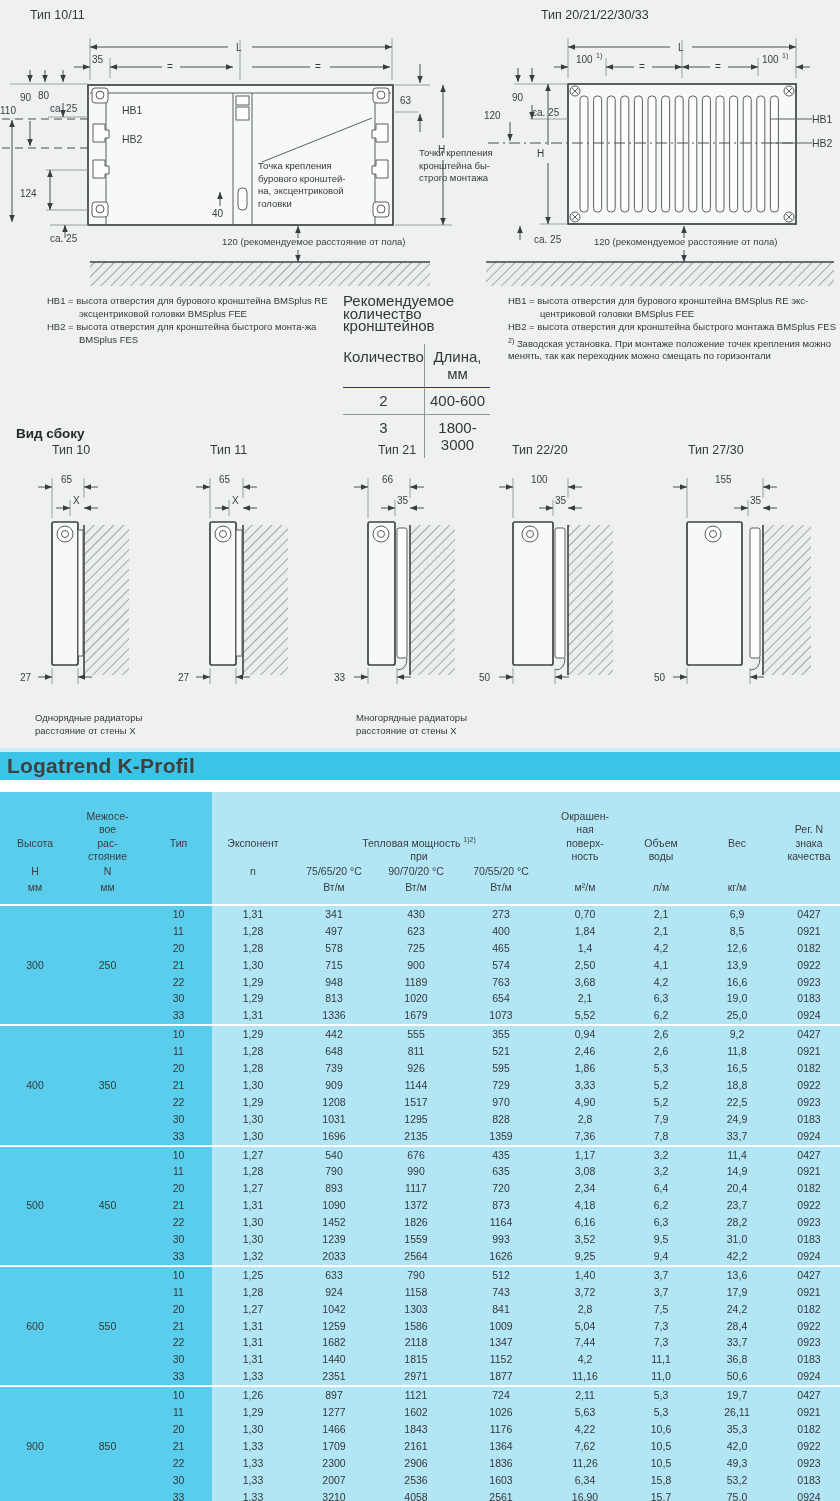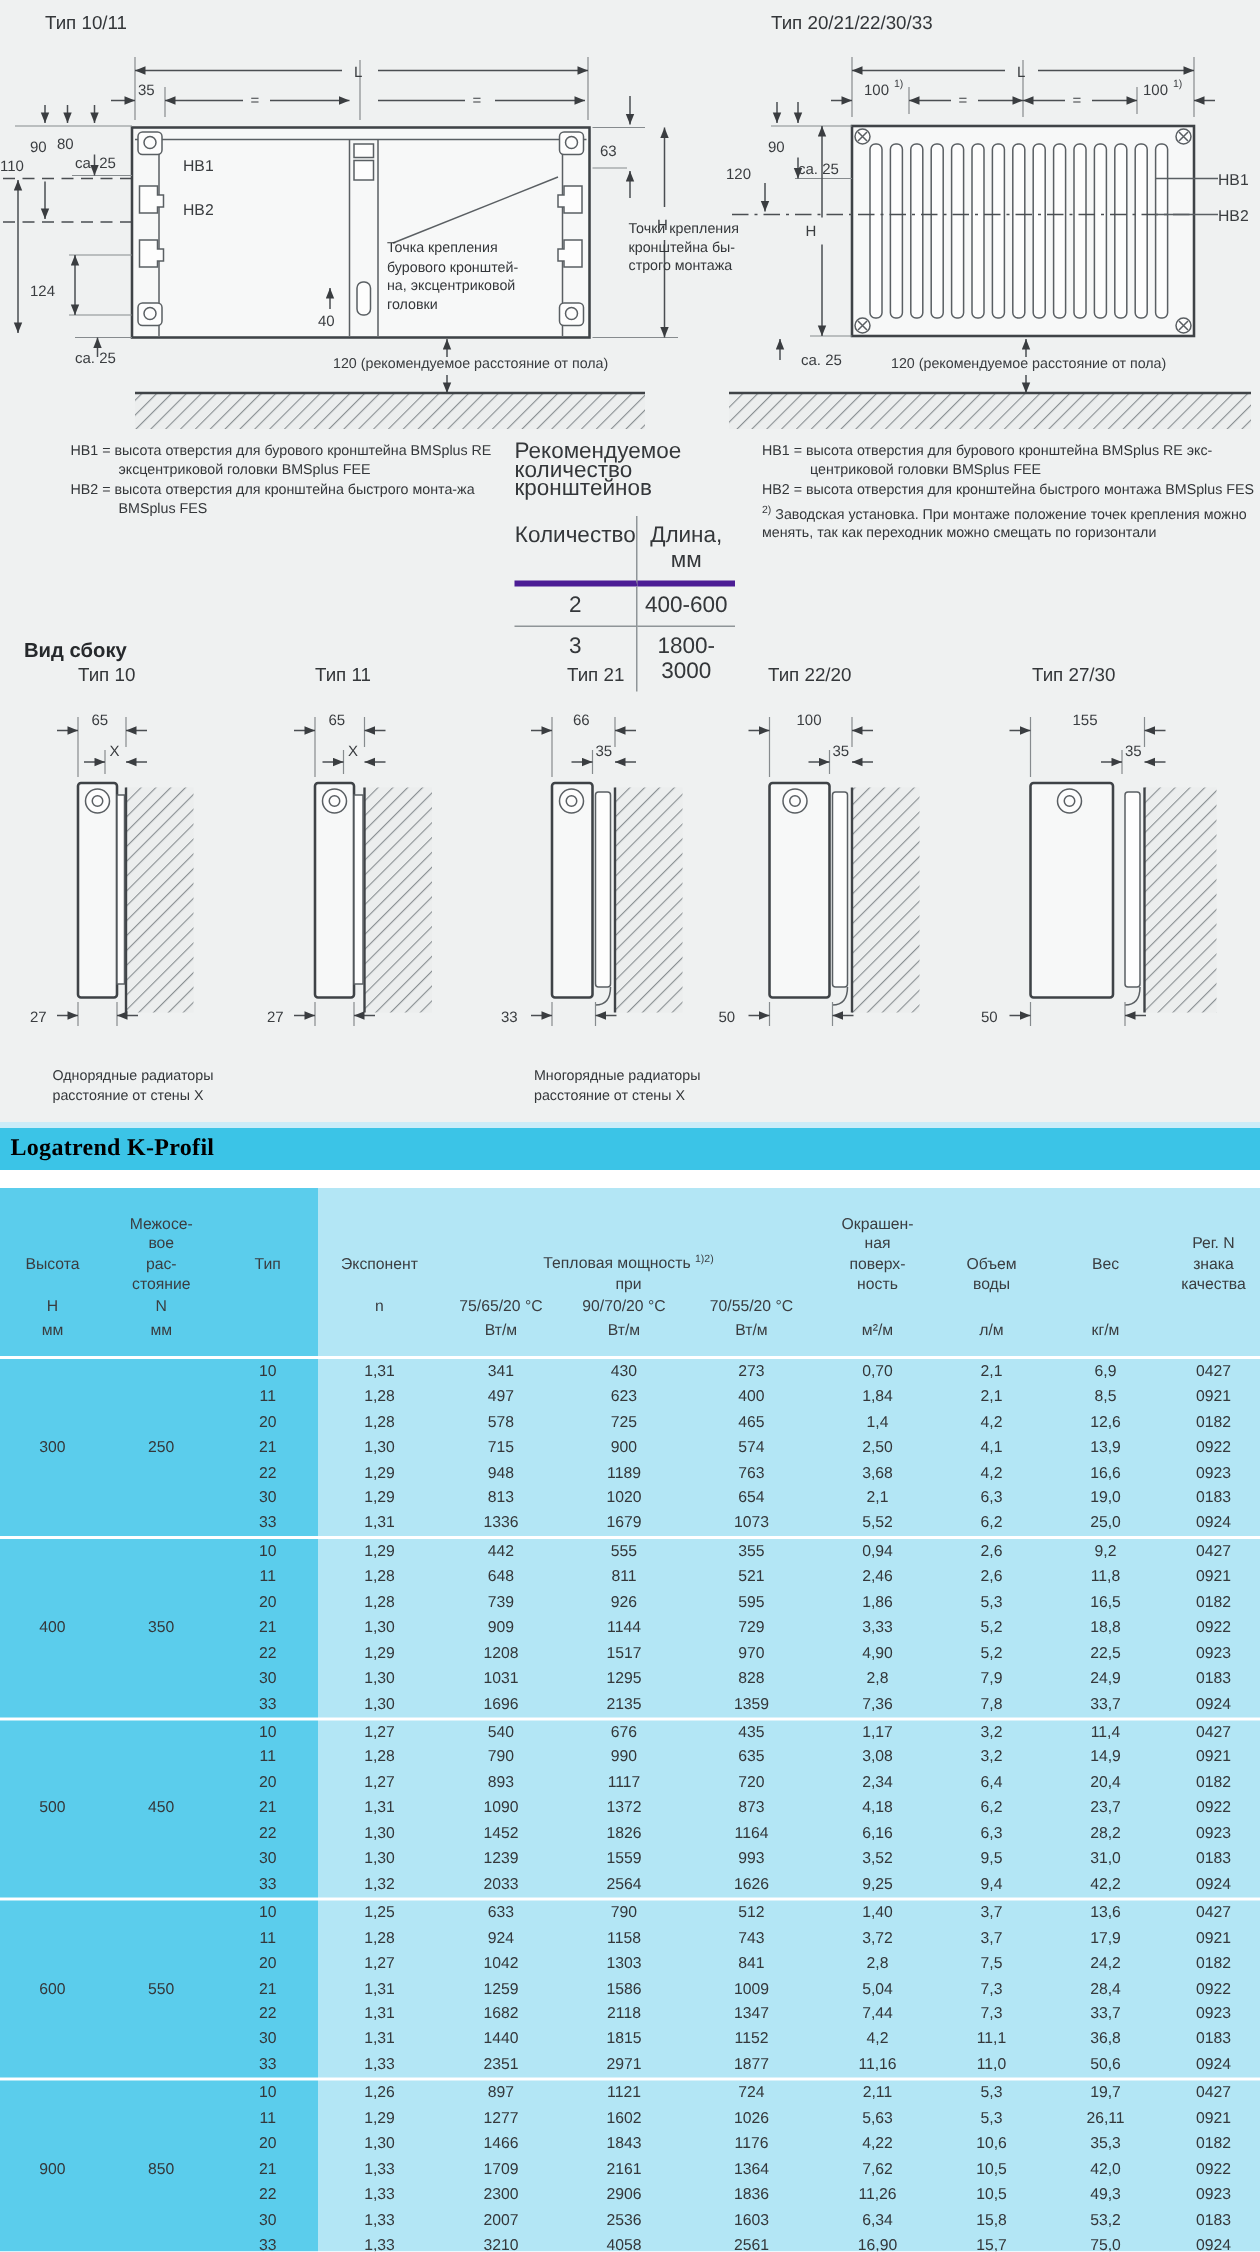--- a/index.html
+++ b/index.html
@@ -21,29 +21,29 @@
   .rib{fill:#fdfdfd;stroke:#5a5f63;stroke-width:1;}
   .floorline{stroke:#3f4347;stroke-width:1.6;}
   .note{font-size:9.5px;line-height:12.5px;color:#34373a;}
   .legend-item{font-size:9.5px;line-height:12.5px;color:#34373a;padding-left:32px;text-indent:-32px;margin:0 0 1px 0;}
   .footnote{font-size:9.5px;line-height:12.5px;color:#34373a;margin:0;}
   sup{font-size:7px;}
   .minitable{font-size:15px;color:#34373a;}
   .minitable .mt-title{line-height:12.5px;margin-bottom:11px;white-space:pre-line;}
   .mt-grid{display:grid;grid-template-columns:82px 65px;text-align:center;}
   .mt-cell{padding:4px 0 5px 0;}
-  .mt-head{border-bottom:4px solid #4c1d95;}
+  .mt-head{border-bottom:1px solid #4c1d95;}
   .mt-r1{border-bottom:1px solid #8f9598;}
   .mt-colL{border-right:1px solid #8f9598;}
   .sv-heading{font-size:13.5px;font-weight:bold;color:#26292c;}
   .caption{font-size:9.5px;line-height:12.5px;white-space:pre-line;color:#34373a;}
   
   #banner-strip{left:0;top:748px;width:840px;height:4px;background:#cbecf8;}
   #banner{left:0;top:752px;width:840px;height:28px;background:#3bc4e7;}
-  #banner .bt{font-size:16px;font-weight:bold;color:#000000;line-height:28px;padding-left:7px;letter-spacing:0.2px;font-family:Liberation Serif, serif;}
+  #banner .bt{font-size:21px;font-weight:bold;color:#404040;line-height:28px;padding-left:7px;letter-spacing:0.2px;}
   
   #dtable{left:0;top:792px;width:840px;height:709px;--cols:70px 75px 67px 82px 80px 84px 86px 82px 70px 82px 62px;}
   .blk-left{position:absolute;left:0;width:212px;top:0;bottom:0;background:#5bcdec;}
   .blk-right{position:absolute;left:212px;width:628px;top:0;bottom:0;background:#b3e6f5;}
   #thead{position:relative;height:112px;margin-bottom:2px;font-size:10.5px;}
   .th-grid{position:relative;display:grid;grid-template-columns:var(--cols);height:112px;padding-top:7px;box-sizing:border-box;}
   .th{display:flex;flex-direction:column;align-items:center;}
   .th .tt{height:64px;display:flex;flex-direction:column;justify-content:flex-end;align-items:center;
           text-align:center;line-height:13.2px;white-space:pre-line;}
   .th .tt.lift{padding-bottom:13px;box-sizing:border-box;}
@@ -62,21 +62,21 @@
   .glabel.gh{left:0;width:70px;}
   .glabel.gs{left:70px;width:75px;}
 </style>
 </head>
 <body>
 
 <div id="page">
   <div id="top-bg" class="abs"></div>
 
   <div class="abs dtitle" style="left:30px;top:8px;">Тип 10/11</div>
-  <div class="abs dtitle" style="left:514px;top:8px;">Тип 20/21/22/30/33</div>
+  <div class="abs dtitle" style="left:541px;top:8px;">Тип 20/21/22/30/33</div>
 
   <svg class="abs" style="left:0;top:0;" width="470" height="292" viewBox="0 0 470 292">
     <defs>
       <marker id="ar" markerWidth="9" markerHeight="8" refX="7.5" refY="3" orient="auto-start-reverse" markerUnits="userSpaceOnUse">
         <path d="M0.5,0.2 L7.5,3 L0.5,5.8 Z" fill="#3a3d40"></path>
       </marker>
       <pattern id="hatch" width="7" height="7" patternUnits="userSpaceOnUse" patternTransform="rotate(45)">
         <rect width="7" height="7" fill="#eceeee"></rect>
         <line x1="0" y1="0" x2="0" y2="7" stroke="#8a9093" stroke-width="1.5"></line>
       </pattern>

